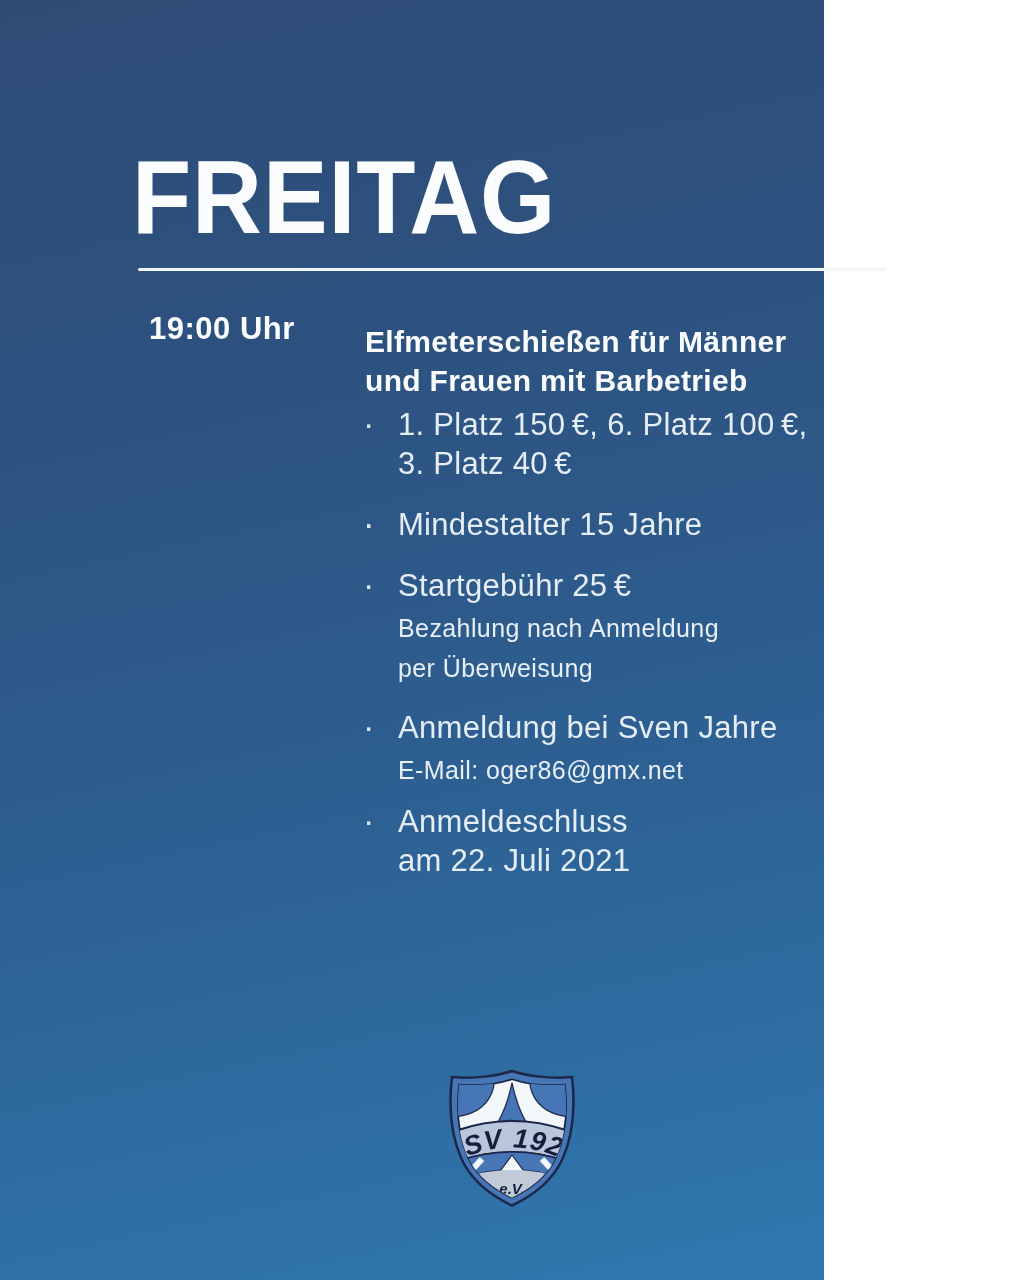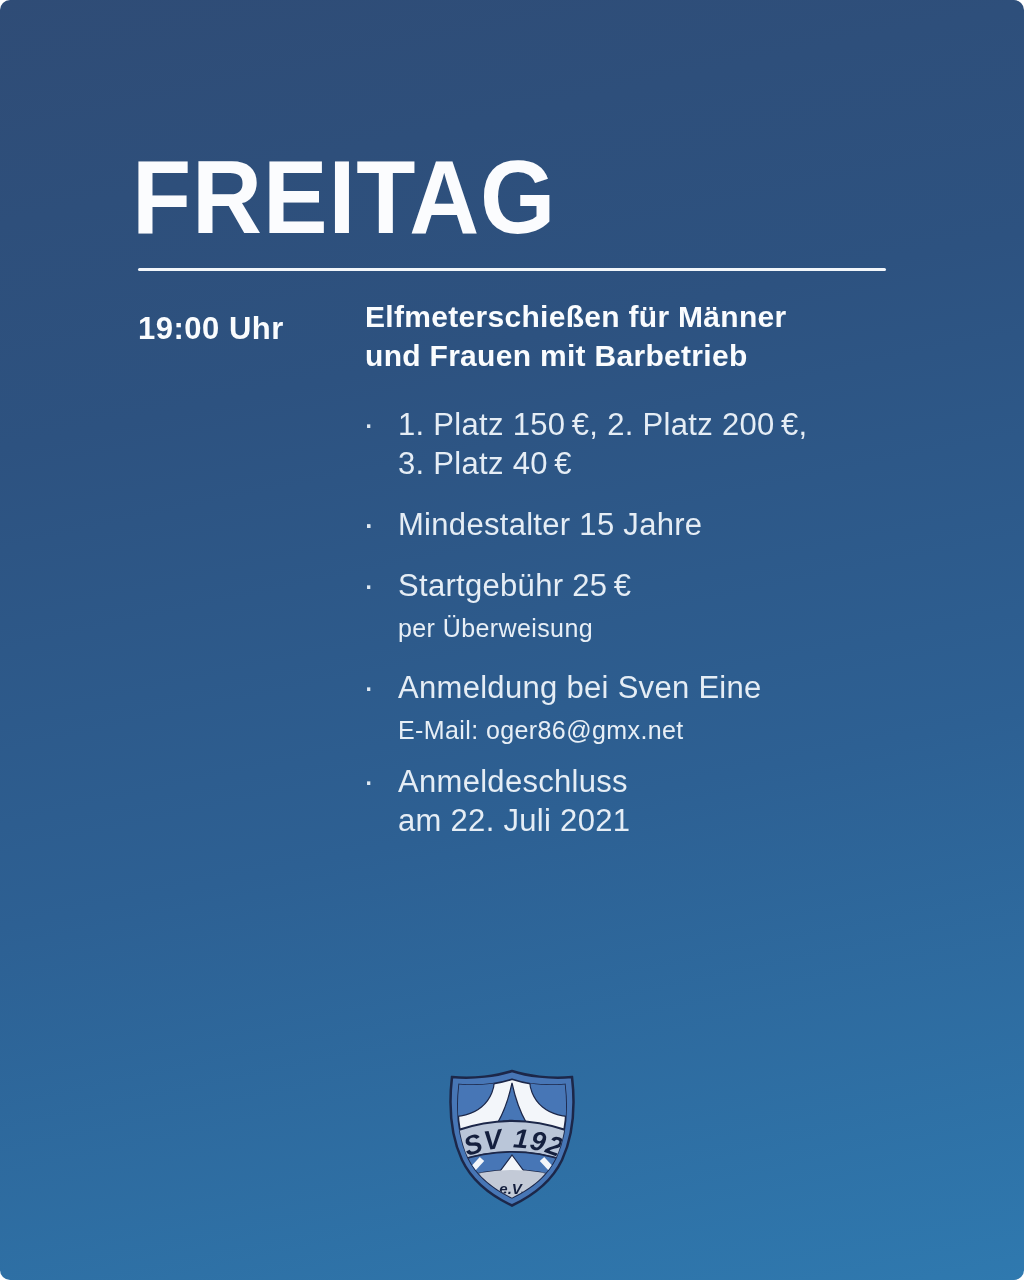--- a/index.html
+++ b/index.html
@@ -1,41 +1,40 @@
 <!DOCTYPE html>
 <html><head>
 <meta charset="utf-8">
 <style>
   html, body { margin: 0; padding: 0; }
   body {
     width: 1024px; height: 1280px; overflow: hidden;
     font-family: "Liberation Sans", sans-serif;
   }
   .poster {
-    position: relative; width: 1024px; height: 1280px;
+    position: relative; width: 824px; height: 1280px;
     background: linear-gradient(168deg, #2f4c76 0%, #2d5280 30%, #2d6093 62%, #2f79af 100%);
-    border-radius: 10px;
   }
   .title {
     position: absolute; left: 132px; top: 146px;
     margin: 0; font-size: 103px; font-weight: bold; line-height: 1;
     letter-spacing: 1px; color: #fbfcfe;
     transform: scaleX(0.94); transform-origin: left top;
     white-space: nowrap;
   }
   .rule {
     position: absolute; left: 138px; top: 268px;
     width: 748px; height: 3px; background: #f2f6fa; border-radius: 2px;
   }
   .time {
-    position: absolute; left: 138px; top: 311px;
+    position: absolute; left: 149px; top: 311px;
     font-size: 31px; font-weight: bold; color: #fafcfe; letter-spacing: 0.5px;
   }
   .event-title {
-    position: absolute; left: 365px; top: 297px;
+    position: absolute; left: 365px; top: 322px;
     font-size: 30px; font-weight: bold; line-height: 39px;
     color: #fafcfe; letter-spacing: 0.3px;
   }
   .bullets {
     position: absolute; left: 363px; top: 405px; width: 560px;
     margin: 0; padding: 0; list-style: none;
     color: #e5edf5; font-size: 31px; letter-spacing: 0.3px;
   }
   .bullet-item { position: relative; padding-left: 35px; line-height: 39px; margin-bottom: 22px; }
   .bullet-item:nth-child(4) { margin-bottom: 20px; }
@@ -66,44 +65,45 @@
 
   <div class="event-title">
     <div>Elfmeterschießen für Männer</div>
     <div>und Frauen mit Barbetrieb</div>
   </div>
 
   <ul class="bullets">
 
     <li class="bullet-item">
       <span class="dot">·</span>
-      <div>1. Platz 150 €, 2. Platz 200 €,</div>
+      <div>1. Platz 150 €, 6. Platz 100 €,</div>
       <div>3. Platz 40 €</div>
     </li>
 
     <li class="bullet-item">
       <span class="dot">·</span>
     </li>
 
     <li class="bullet-item">
       <span class="dot">·</span>
       <div>Mindestalter 15 Jahre</div>
     </li>
 
     <li class="bullet-item">
       <span class="dot">·</span>
       <div>Startgebühr 25 €</div>
       <div class="subs">
+        <div>Bezahlung nach Anmeldung</div>
         <div>per Überweisung</div>
       </div>
     </li>
 
     <li class="bullet-item">
       <span class="dot">·</span>
-      <div>Anmeldung bei Sven Eine</div>
+      <div>Anmeldung bei Sven Jahre</div>
       <div class="subs">
         <div>E-Mail: oger86@gmx.net</div>
       </div>
     </li>
 
     <li class="bullet-item">
       <span class="dot">·</span>
       <div>Anmeldeschluss</div>
       <div>am 22. Juli 2021</div>
     </li>

